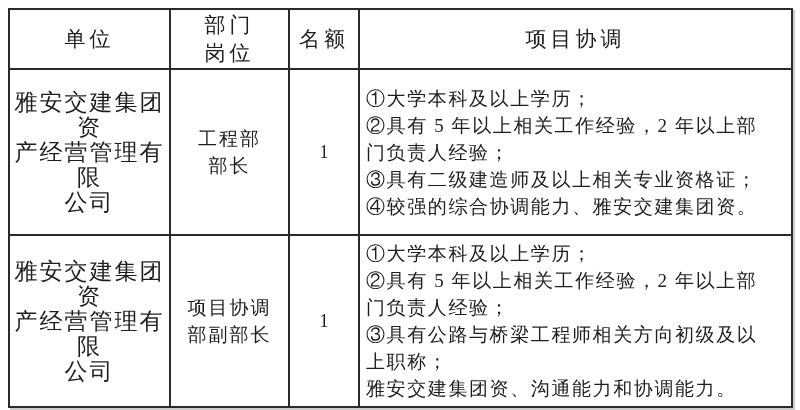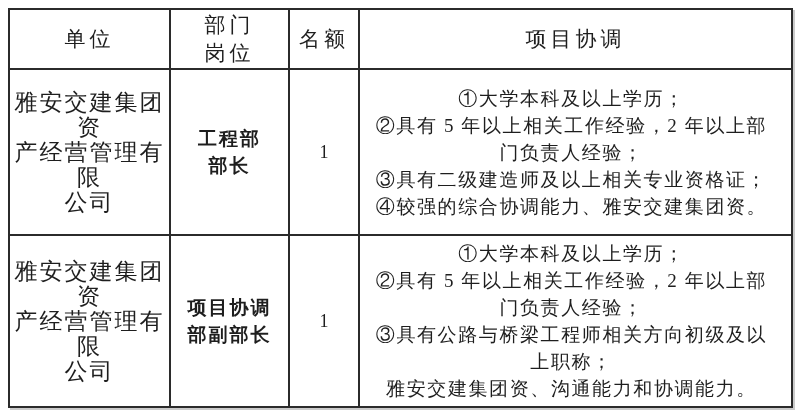--- a/index.html
+++ b/index.html
@@ -52,36 +52,34 @@
     text-align: center;
     white-space: pre-line;
     padding: 8px 4px;
   }
   td.position-cell {
     font-size: 19px;
     line-height: 27px;
     letter-spacing: 2px;
     text-align: center;
     white-space: pre-line;
-    font-weight: bold;
   }
   td.quota-cell {
     font-size: 18px;
     text-align: center;
   }
   td.conditions-cell {
     font-size: 19px;
     line-height: 27px;
     letter-spacing: 1.6px;
     text-align: left;
     padding: 4px 14px 4px 6px;
   }
   .condition-item {
     word-break: break-all;
-    text-align: center;
   }
 </style>
 </head>
 <body>
 
 <div class="page">
   <table class="recruit-table">
     <colgroup>
       <col style="width:161px">
       <col style="width:119px">

